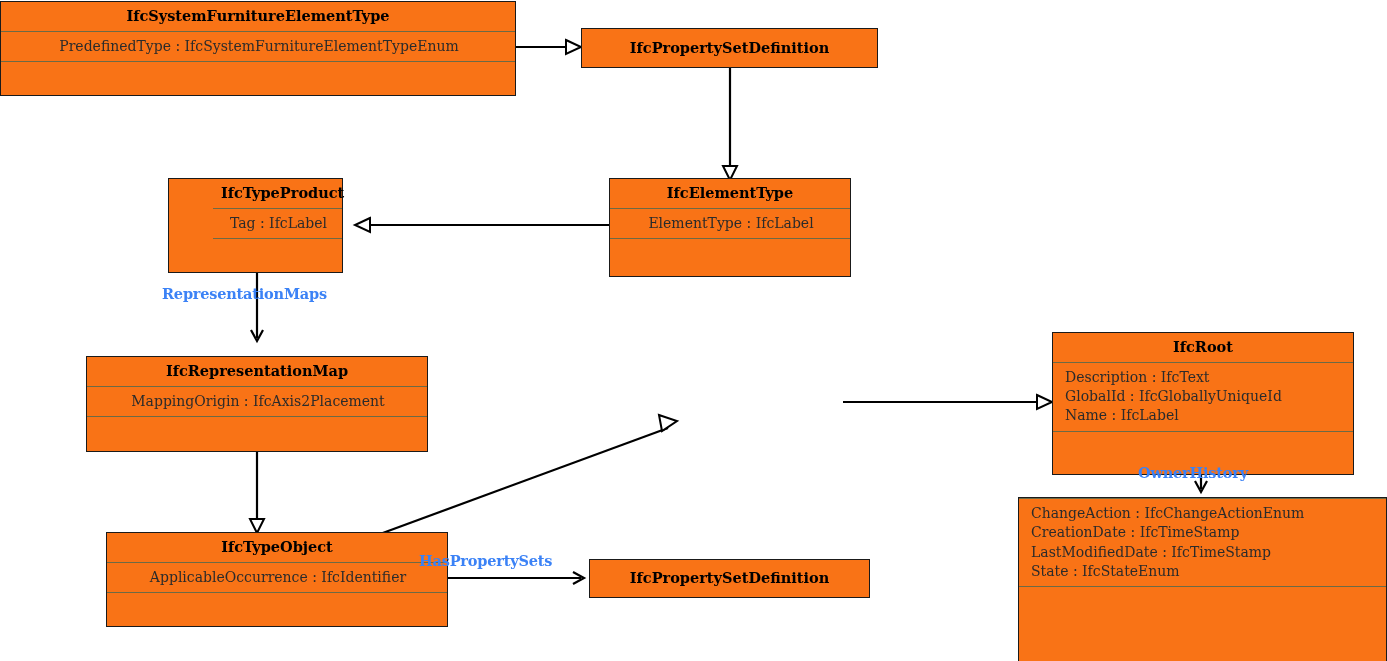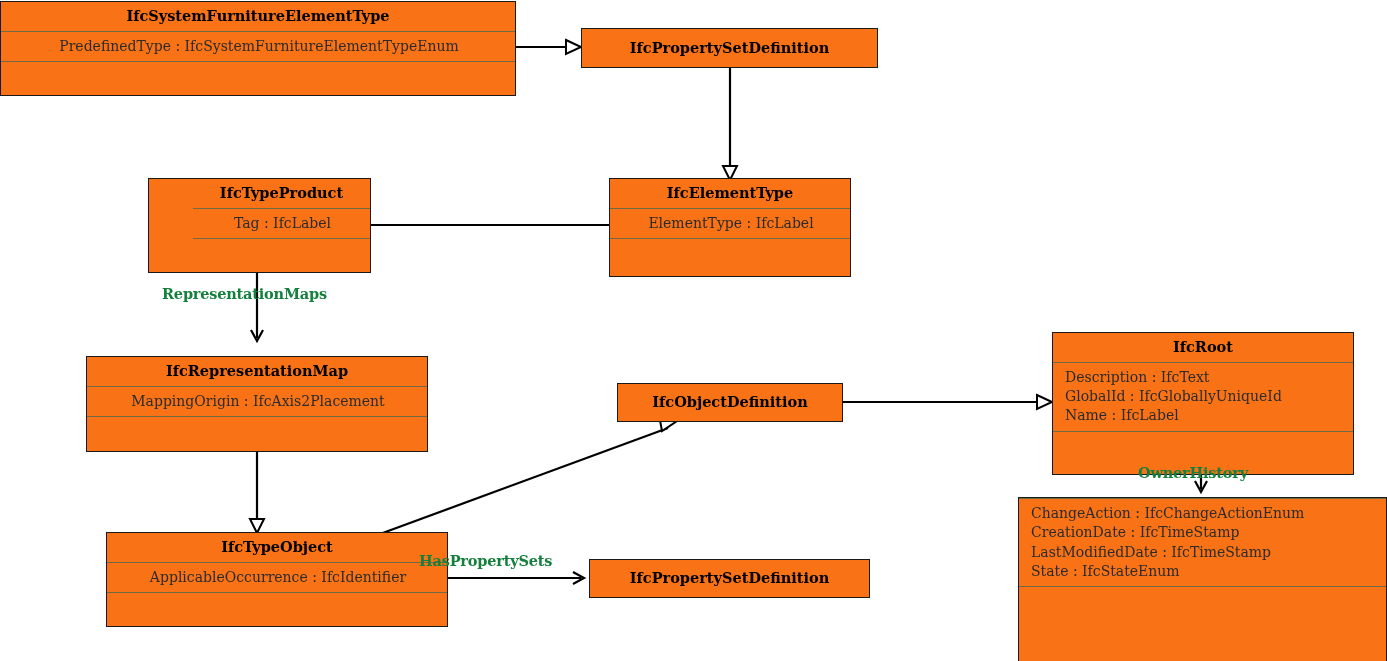--- a/index.html
+++ b/index.html
@@ -80,21 +80,21 @@
     stroke-width: 2.2;
     stroke-linecap: butt;
   }
 
   
   .edge-label {
     position: absolute;
     font-family: "DejaVu Serif", "Liberation Serif", serif;
     font-weight: bold;
     font-size: 14.5px;
-    color: #15803d;
+    color: #3b82f6;
     white-space: nowrap;
     letter-spacing: -0.2px;
   }
 </style>
 </head>
 <body>
 
 <div id="canvas">
 
   <svg class="edge-layer" width="1387" height="661" viewBox="0 0 1387 661">
@@ -152,21 +152,21 @@
       <span class="attr">PredefinedType : IfcSystemFurnitureElementTypeEnum</span>
     </div>
     <div class="uml-sep"></div>
     <div class="uml-empty"></div>
   </div>
 
   <div class="uml-box" style="left:581px; top:28px; width:297px; height:40px; justify-content:center;">
     <div class="uml-title">IfcPropertySetDefinition</div>
   </div>
 
-  <div class="uml-box" style="left:148px; top:178px; width:223px; height:95px;padding-left:44px;">
+  <div class="uml-box" style="left:168px; top:178px; width:175px; height:95px;padding-left:44px;">
     <div class="uml-title">IfcTypeProduct</div>
     <div class="uml-sep"></div>
     <div class="uml-attrs centered">
       <span class="attr">Tag : IfcLabel</span>
     </div>
     <div class="uml-sep"></div>
     <div class="uml-empty"></div>
   </div>
 
   <div class="uml-box" style="left:609px; top:178px; width:242px; height:99px;">
@@ -182,23 +182,20 @@
   <div class="uml-box" style="left:86px; top:356px; width:342px; height:96px;">
     <div class="uml-title">IfcRepresentationMap</div>
     <div class="uml-sep"></div>
     <div class="uml-attrs centered">
       <span class="attr">MappingOrigin : IfcAxis2Placement</span>
     </div>
     <div class="uml-sep"></div>
     <div class="uml-empty"></div>
   </div>
 
-  <div class="uml-box" style="left:617px; top:383px; width:226px; height:39px; justify-content:center;">
-    <div class="uml-title">IfcObjectDefinition</div>
-  </div>
 
   <div class="uml-box" style="left:1052px; top:332px; width:302px; height:143px;">
     <div class="uml-title">IfcRoot</div>
     <div class="uml-sep"></div>
     <div class="uml-attrs">
       <span class="attr">Description : IfcText</span>
       <span class="attr">GlobalId : IfcGloballyUniqueId</span>
       <span class="attr">Name : IfcLabel</span>
     </div>
     <div class="uml-sep"></div>

